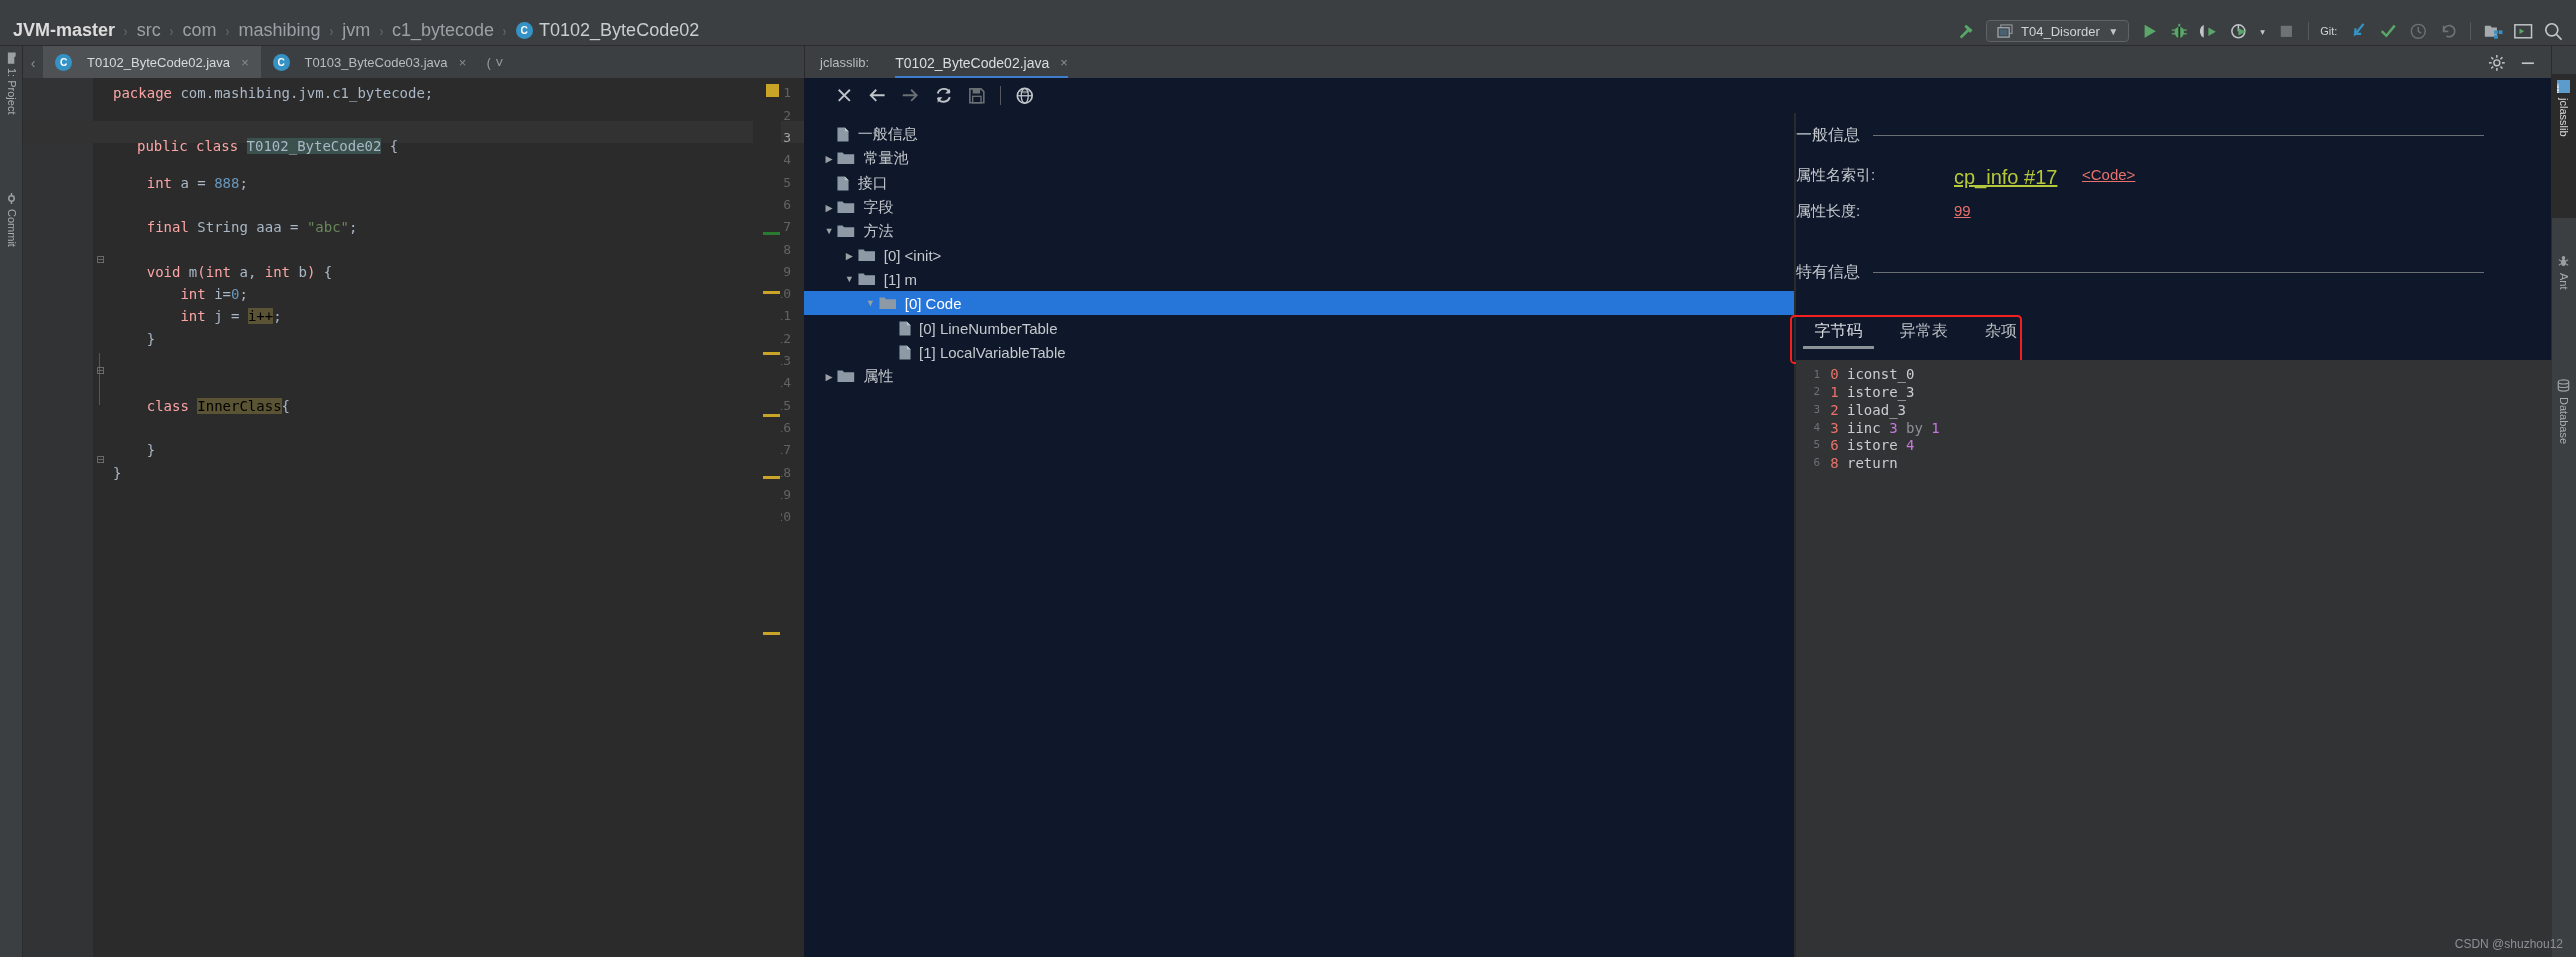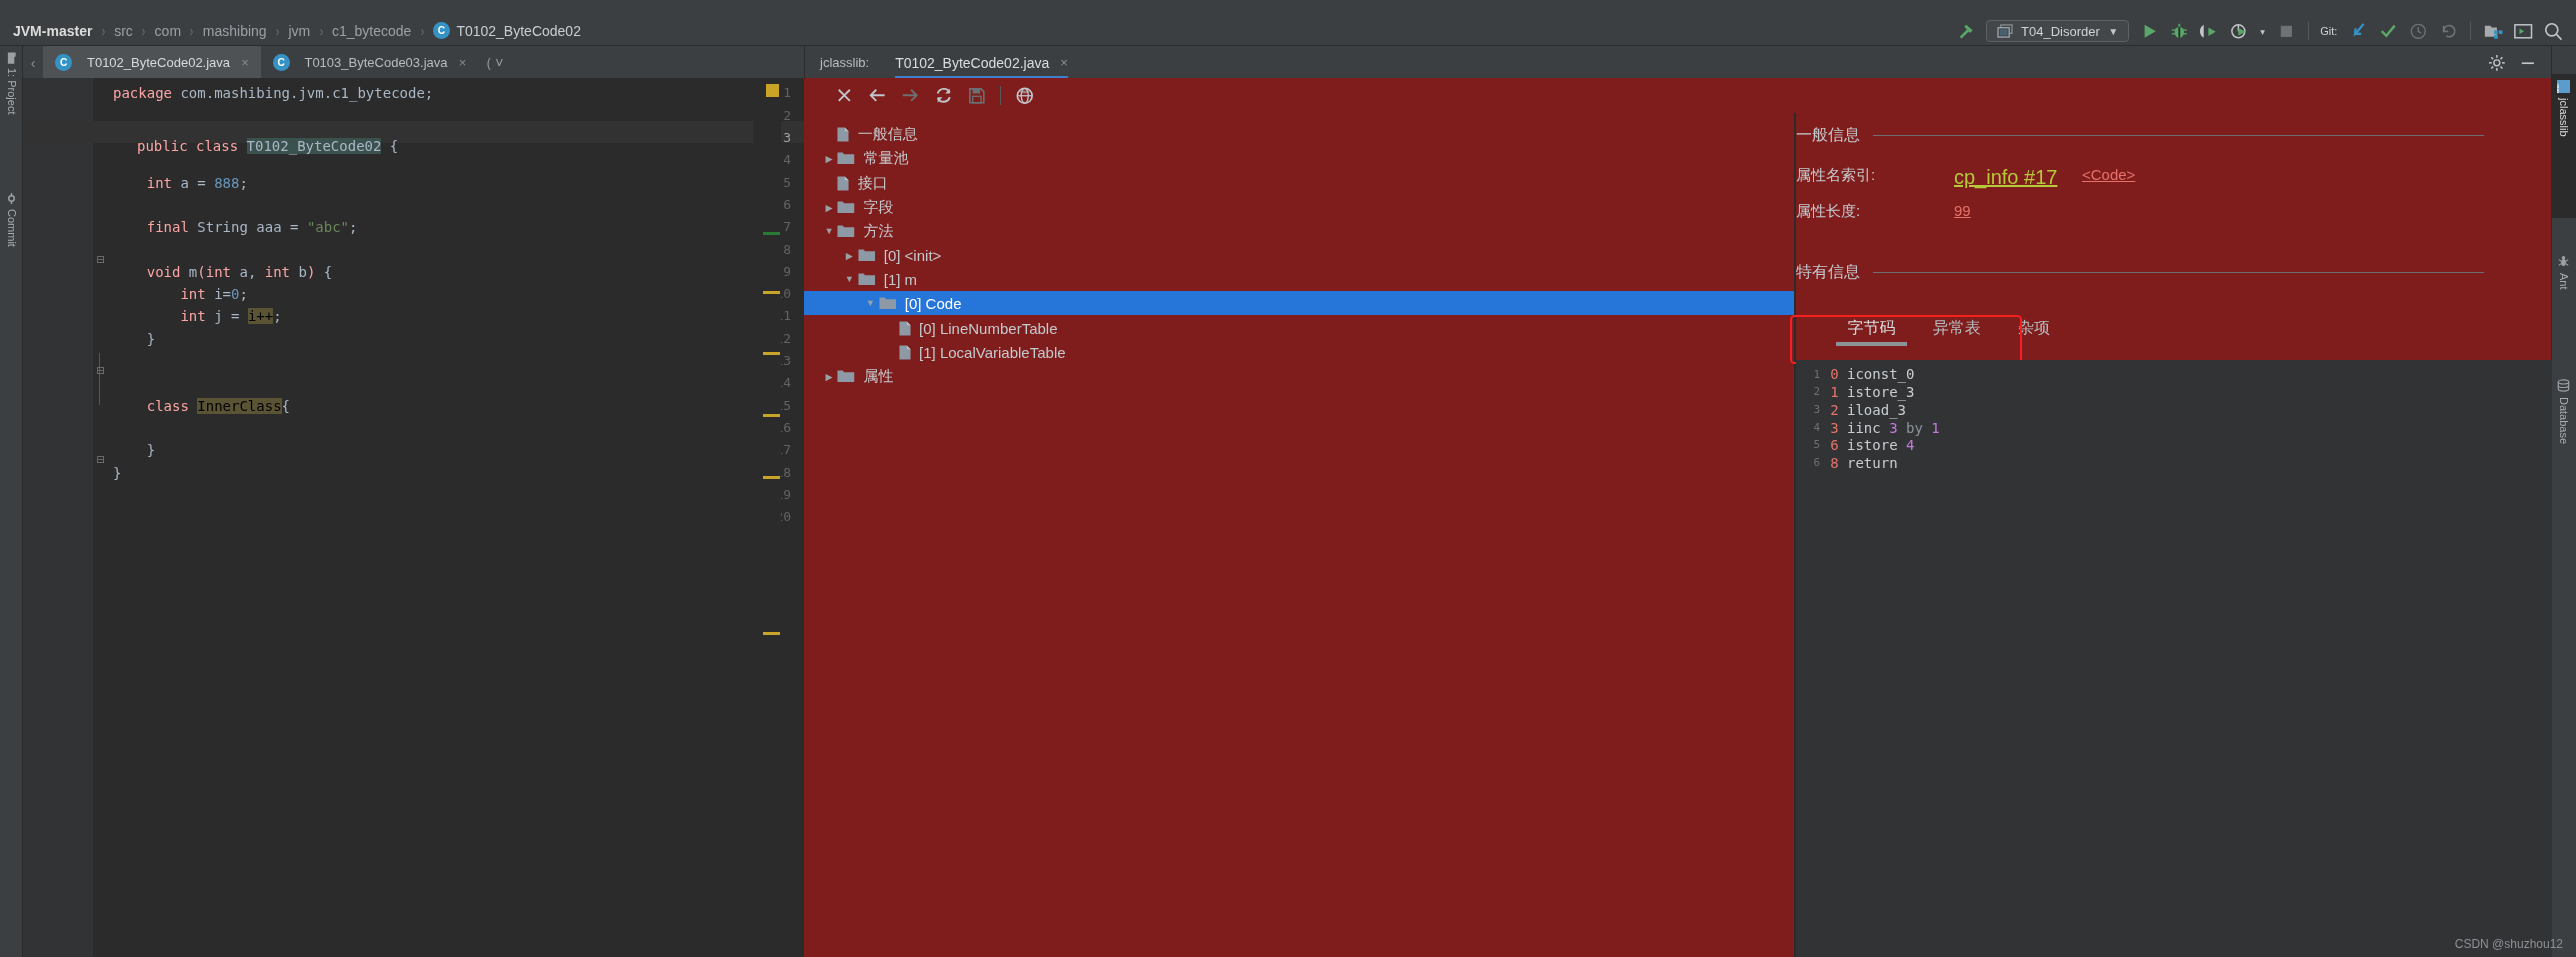--- a/index.html
+++ b/index.html
@@ -26,21 +26,21 @@
     font-size: 12px; color: #1c1c1c; line-height: 16px;
   }
 
   
   .navbar {
     position: absolute; left: 0; top: 16px; width: 2576px; height: 30px;
     background: #3c3f41; display: flex; align-items: center;
     border-bottom: 0.9px solid #2b2b2b;
   }
   .crumbs { display: flex; align-items: center; margin-left: 13px; }
-  .crumb { font-size: 14px; color: #9aa0a6; white-space: nowrap; }
+  .crumb { font-size: 18px; color: #9aa0a6; white-space: nowrap; }
   .crumb.first { color: #dcdcdc; font-weight: bold; }
   .crumb.last { color: #c8cdd2; }
   .crumb-sep {
     display: inline-block; margin: 0 8.4px; color: #6d7377;
     font-size: 15px; transform: scaleX(0.7);
   }
   .cls-badge {
     display: inline-flex; align-items: center; justify-content: center;
     width: 16.7px; height: 16.7px; border-radius: 50%;
     background: #3592c4; color: #ffffff; font-size: 10.2px;
@@ -167,21 +167,21 @@
     background: #2b2b2b;
   }
   .mark { position: absolute; left: 10.2px; width: 16.7px; height: 2.8px; }
   .mark.warn { background: #c9a426; }
   .mark.ok { background: #2a7a32; }
   .mark.square { left: 13px; width: 13px; height: 13px; background: #c9a426; }
 
   
   .jcpanel {
     position: absolute; left: 804px; top: 78px; width: 1747px; height: 879px;
-    background: #7f1d1d;
+    background: #0f172a;
   }
   .jc-toolbar {
     position: absolute; left: 0; top: 0; width: 1747px; height: 35px;
     display: flex; align-items: center; gap: 0px; padding-left: 24px;
   }
   .jcb {
     width: 33px; height: 30px; display: flex; align-items: center; justify-content: center;
     color: #c0c5c9;
   }
   .jcb.disabled { color: #6b7074; }
@@ -207,22 +207,22 @@
     position: absolute; display: flex; align-items: center; gap: 13px;
     font-size: 16px; color: #c4c9cd; width: 688px;
   }
   .sect-head .rule { flex: 1; height: 0.9px; background: #6a6f73; }
   .dl-label { position: absolute; font-size: 15px; color: #c4c9cd; }
   .dl-link { position: absolute; font-size: 20px; color: #b5c93a; text-decoration: underline; }
   .dl-val { position: absolute; font-size: 15px; color: #e8726b; text-decoration: underline; }
 
   
   .bc-tabs {
-    position: absolute; left: 0; top: 196px; width: 465px; height: 37px;
-    display: flex; align-items: flex-end; padding-left: 33px;
+    position: absolute; left: 0; top: 208px; width: 465px; height: 37px;
+    display: flex; align-items: flex-start;
   }
   .bc-tab {
     position: relative; padding: 0 18.6px 7.4px 18.6px; font-size: 16px; color: #b7bcc0;
   }
   .bc-tab.active { color: #d9dde0; }
   .bc-tab.active .ul {
     position: absolute; left: 7.4px; right: 7.4px; bottom: 0; height: 3.7px; background: #8d9296;
   }
   .redbox {
     position: absolute; left: -6.5px; top: 202px; width: 232px; height: 49px;

